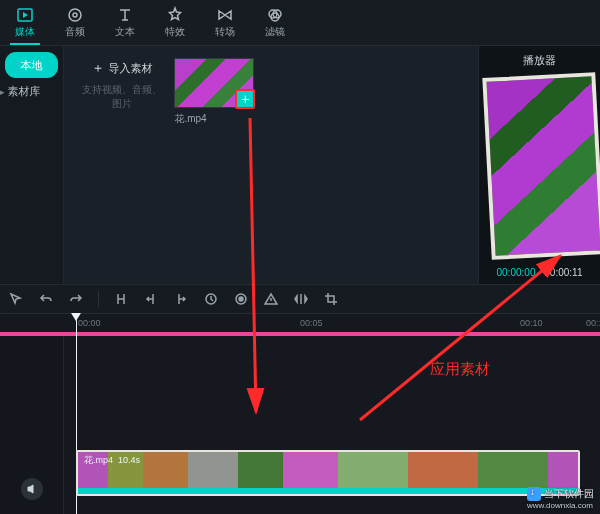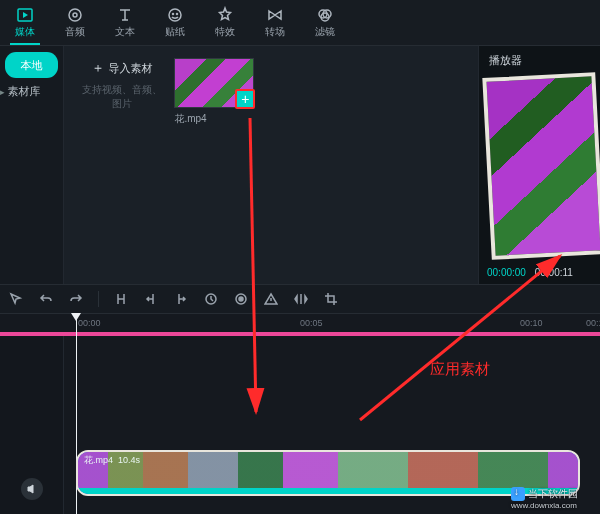--- a/index.html
+++ b/index.html
@@ -26,21 +26,21 @@
   .import-box { display: inline-block; vertical-align: top; width: 88px; text-align: center; }
   .import-btn { display: inline-flex; align-items: center; font-size: 11px; color: #cfd6dc; cursor: pointer; }
   .import-btn .plus { font-size: 13px; margin-right: 4px; }
   .import-hint { font-size: 10px; color: #5a636c; margin-top: 6px; }
 
   .clip { display: inline-block; vertical-align: top; margin-left: 4px; }
   .thumb { width: 80px; height: 50px; background: linear-gradient(135deg,#b83fc9 0 25%,#2e6f2e 25% 40%,#c23fd1 40% 60%,#37813a 60% 75%,#bd48cf 75%); border: 1px solid #303840; position: relative; }
   .thumb-add { position: absolute; right: -2px; bottom: -2px; width: 20px; height: 20px; background: #00d4c8; border: 2px solid #ff2b2b; display: flex; align-items: center; justify-content: center; color: #fff; font-size: 14px; cursor: pointer; border-radius: 2px; }
   .thumb-label { font-size: 10px; color: #9aa3ad; margin-top: 4px; }
 
-  .preview { width: 122px; background: #0e1317; border-left: 1px solid #222830; display: flex; flex-direction: column; }
+  .preview { width: 122px; background: #0e1317; border-left: 1px solid #222830; display: flex; flex-direction: column; text-align: center; }
   .preview-title { font-size: 11px; color: #cfd6dc; padding: 7px 10px; }
   .preview-img { flex: 1; margin: 0 0 6px 8px; background: linear-gradient(140deg,#a532c4 0 22%,#215d21 22% 36%,#b13ad0 36% 55%,#2f7c33 55% 70%,#b84bd6 70%); border: 4px solid #e9e6dd; transform: rotate(-3deg); }
   .preview-time { font-size: 10px; padding: 4px 8px 6px; }
   .preview-time .cur { color: #00d4c8; }
   .preview-time .dur { color: #cfd6dc; margin-left: 6px; }
 
   
   .toolbar2 { height: 30px; background: #161b21; border-top: 1px solid #262c33; border-bottom: 1px solid #262c33; display: flex; align-items: center; padding: 0 8px; gap: 14px; }
   .t2-ico { width: 16px; height: 16px; display: flex; align-items: center; justify-content: center; cursor: pointer; }
   .t2-ico svg { stroke: #9aa3ad; stroke-width: 1.5; fill: none; }
@@ -51,29 +51,29 @@
   .ruler { height: 22px; border-bottom: 4px solid #ec4899; position: relative; font-size: 9px; color: #6e7680; }
   .ruler span { position: absolute; top: 4px; }
   .playhead { position: absolute; top: 0; bottom: 0; left: 76px; width: 1px; background: #eef2f5; }
   .playhead::before { content:""; position:absolute; top:-1px; left:-5px; width:0; height:0; border-left:5px solid transparent; border-right:5px solid transparent; border-top:8px solid #eef2f5; }
 
   .lock-col { position: absolute; left: 0; top: 22px; bottom: 0; width: 64px; background: #13171d; border-right: 1px solid #222830; display: flex; align-items: flex-end; justify-content: center; padding-bottom: 14px; }
   .mute { width: 22px; height: 22px; border-radius: 50%; background: #2a3138; display: flex; align-items: center; justify-content: center; cursor: pointer; }
   .mute svg { stroke: #cfd6dc; fill: #cfd6dc; }
 
   .track { position: absolute; left: 76px; right: 20px; bottom: 18px; height: 46px; }
-  .clip-bar { position: absolute; left: 0; right: 0; top: 0; bottom: 0; background: #1d4ed8; border: 2px solid #e9e6dd; border-radius: 12px; overflow: hidden; }
+  .clip-bar { position: absolute; left: 0; right: 0; top: 0; bottom: 0; background: #a16207; border: 2px solid #e9e6dd; border-radius: 2px; overflow: hidden; }
   .clip-bar .title { position: absolute; top: 2px; left: 6px; font-size: 9px; color: #e9f6f4; z-index: 2; }
   .clip-bar .frames { position: absolute; left: 0; right: 0; top: 0; bottom: 6px; background: repeating-linear-gradient(90deg,#b452cc 0 30px,#859a45 30px 65px,#b67843 65px 110px,#8f9a9e 110px 160px,#3a7a3c 160px 205px,#c85bd1 205px 260px,#7fb67a 260px 330px,#c46a4a 330px 400px,#4a8d48 400px 470px); opacity: .9; }
   .clip-bar .audio { position: absolute; left: 0; right: 0; bottom: 0; height: 6px; background: #00d4c8; }
 
   
   .arrow { position: absolute; pointer-events: none; }
   .anno-text { position: absolute; color: #ff2b2b; font-size: 15px; pointer-events: none; }
-  .watermark { position: absolute; right: 22px; bottom: 4px; font-size: 10px; color: #dfe6ec; text-shadow: 0 0 3px #000; }
+  .watermark { position: absolute; right: 6px; bottom: 4px; font-size: 10px; color: #dfe6ec; text-shadow: 0 0 3px #000; }
   .watermark .url { font-size: 8px; display: block; color: #c6ccd2; }
   .wm-ico { display:inline-block; width:14px; height:14px; background:#3aa0ff; border-radius:3px; vertical-align:middle; margin-right:3px; position:relative; }
   .wm-ico::after { content:"↓"; color:#fff; font-size:10px; position:absolute; left:3px; top:-1px; }
 
   svg line.red, svg path.red { stroke:#ff2b2b; stroke-width:3; }
 </style>
 </head>
 <body>
 
 <div class="toolbar">
@@ -95,31 +95,20 @@
       </span>
     <span class="lbl">音频</span>
   </div>
   <div class="tb-item">
     <span class="ico">
         <svg width="18" height="18" viewBox="0 0 18 18">
           <path d="M4 4h10M9 4v10M6 14h6"></path>
         </svg>
       </span>
     <span class="lbl">文本</span>
-  </div>
-  <div class="tb-item">
-    <span class="ico">
-        <svg width="18" height="18" viewBox="0 0 18 18">
-          <circle cx="9" cy="9" r="6"></circle>
-          <circle cx="7" cy="8" r="0.5" fill="#aeb6bf"></circle>
-          <circle cx="11" cy="8" r="0.5" fill="#aeb6bf"></circle>
-          <path d="M6 11c1 1.5 5 1.5 6 0"></path>
-        </svg>
-      </span>
-    <span class="lbl">贴纸</span>
   </div>
   <div class="tb-item">
     <span class="ico">
         <svg width="18" height="18" viewBox="0 0 18 18">
           <path d="M9 2l1.5 4 4 .5-3 3 1 4-3.5-2-3.5 2 1-4-3-3 4-.5z"></path>
         </svg>
       </span>
     <span class="lbl">特效</span>
   </div>
   <div class="tb-item">

